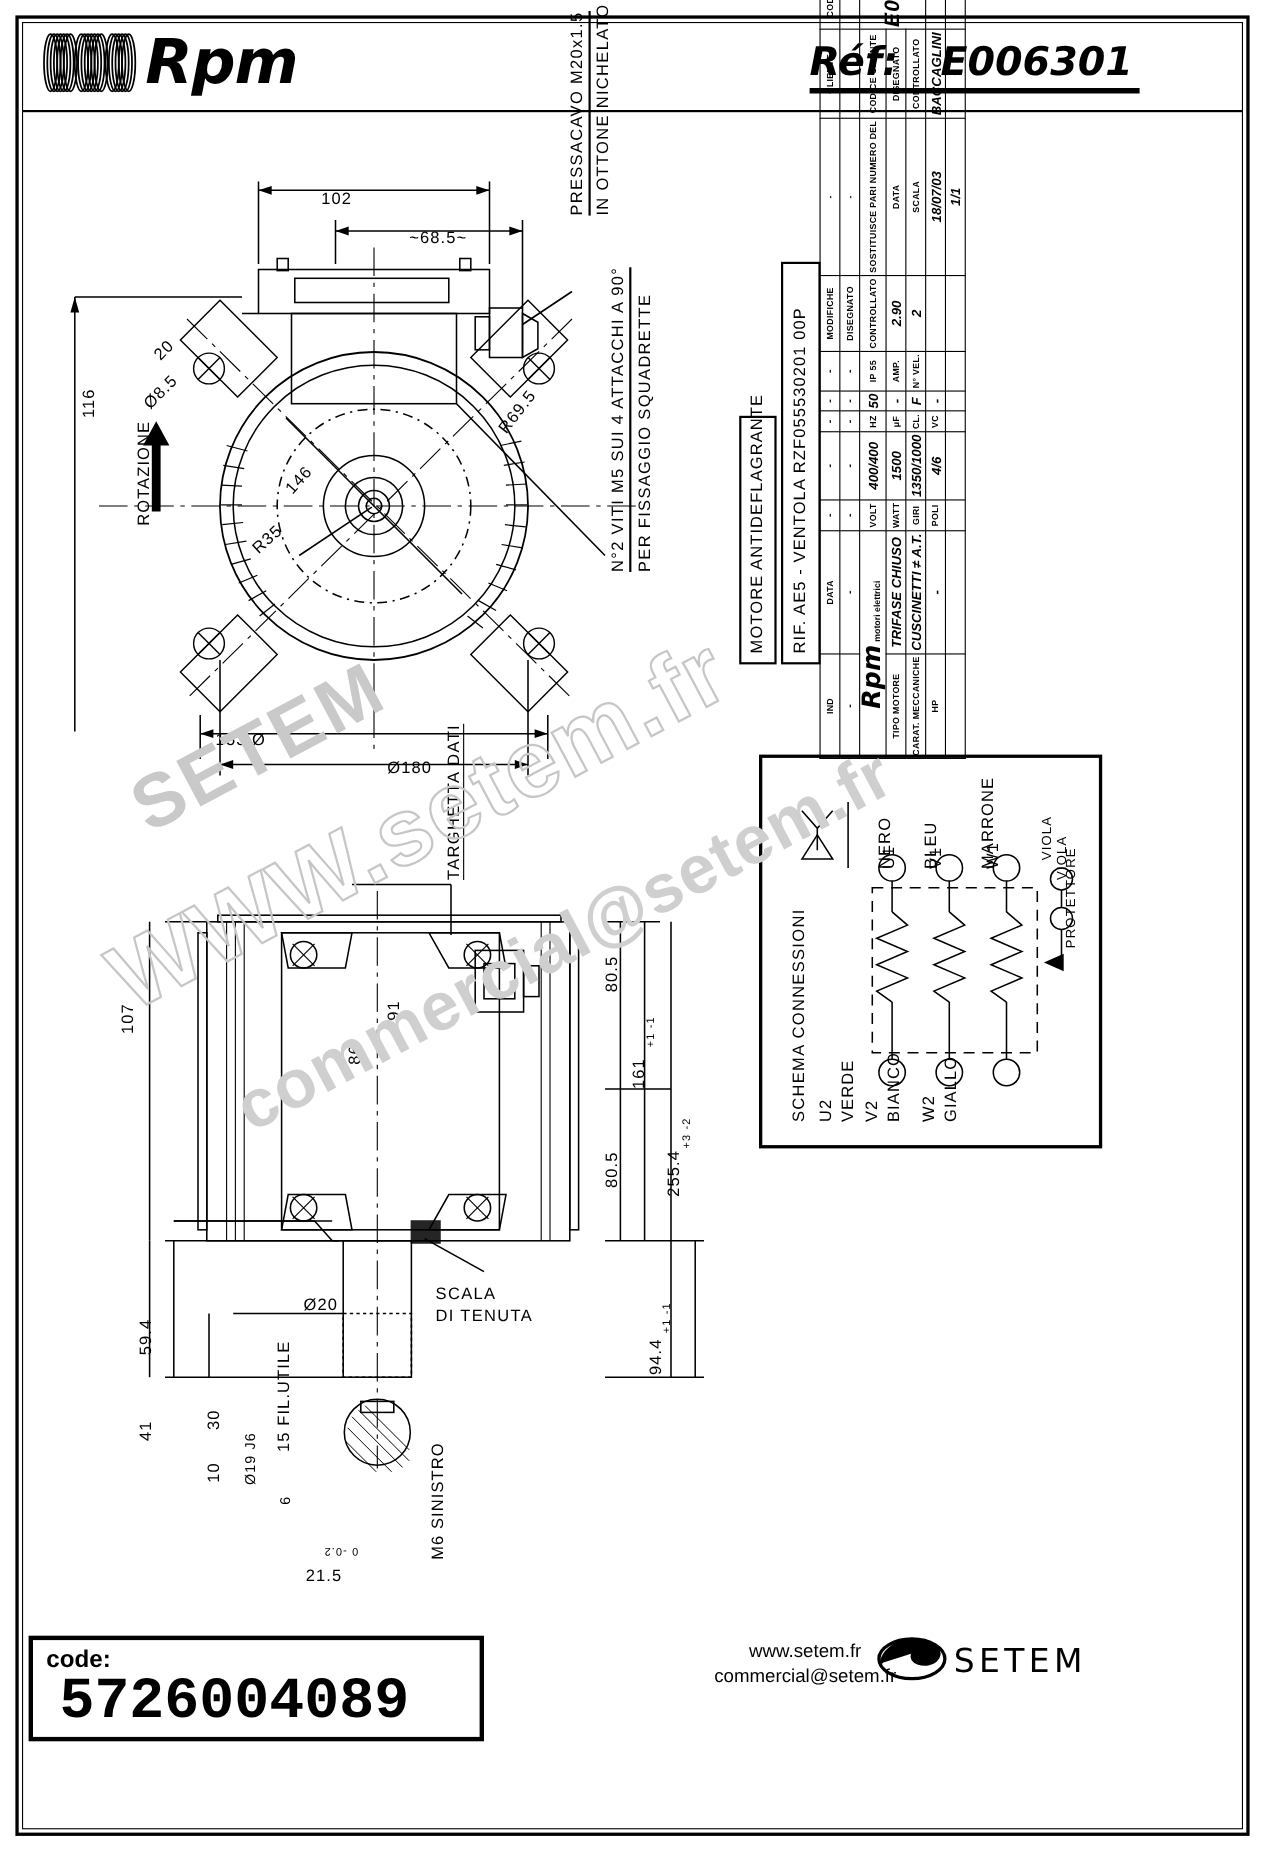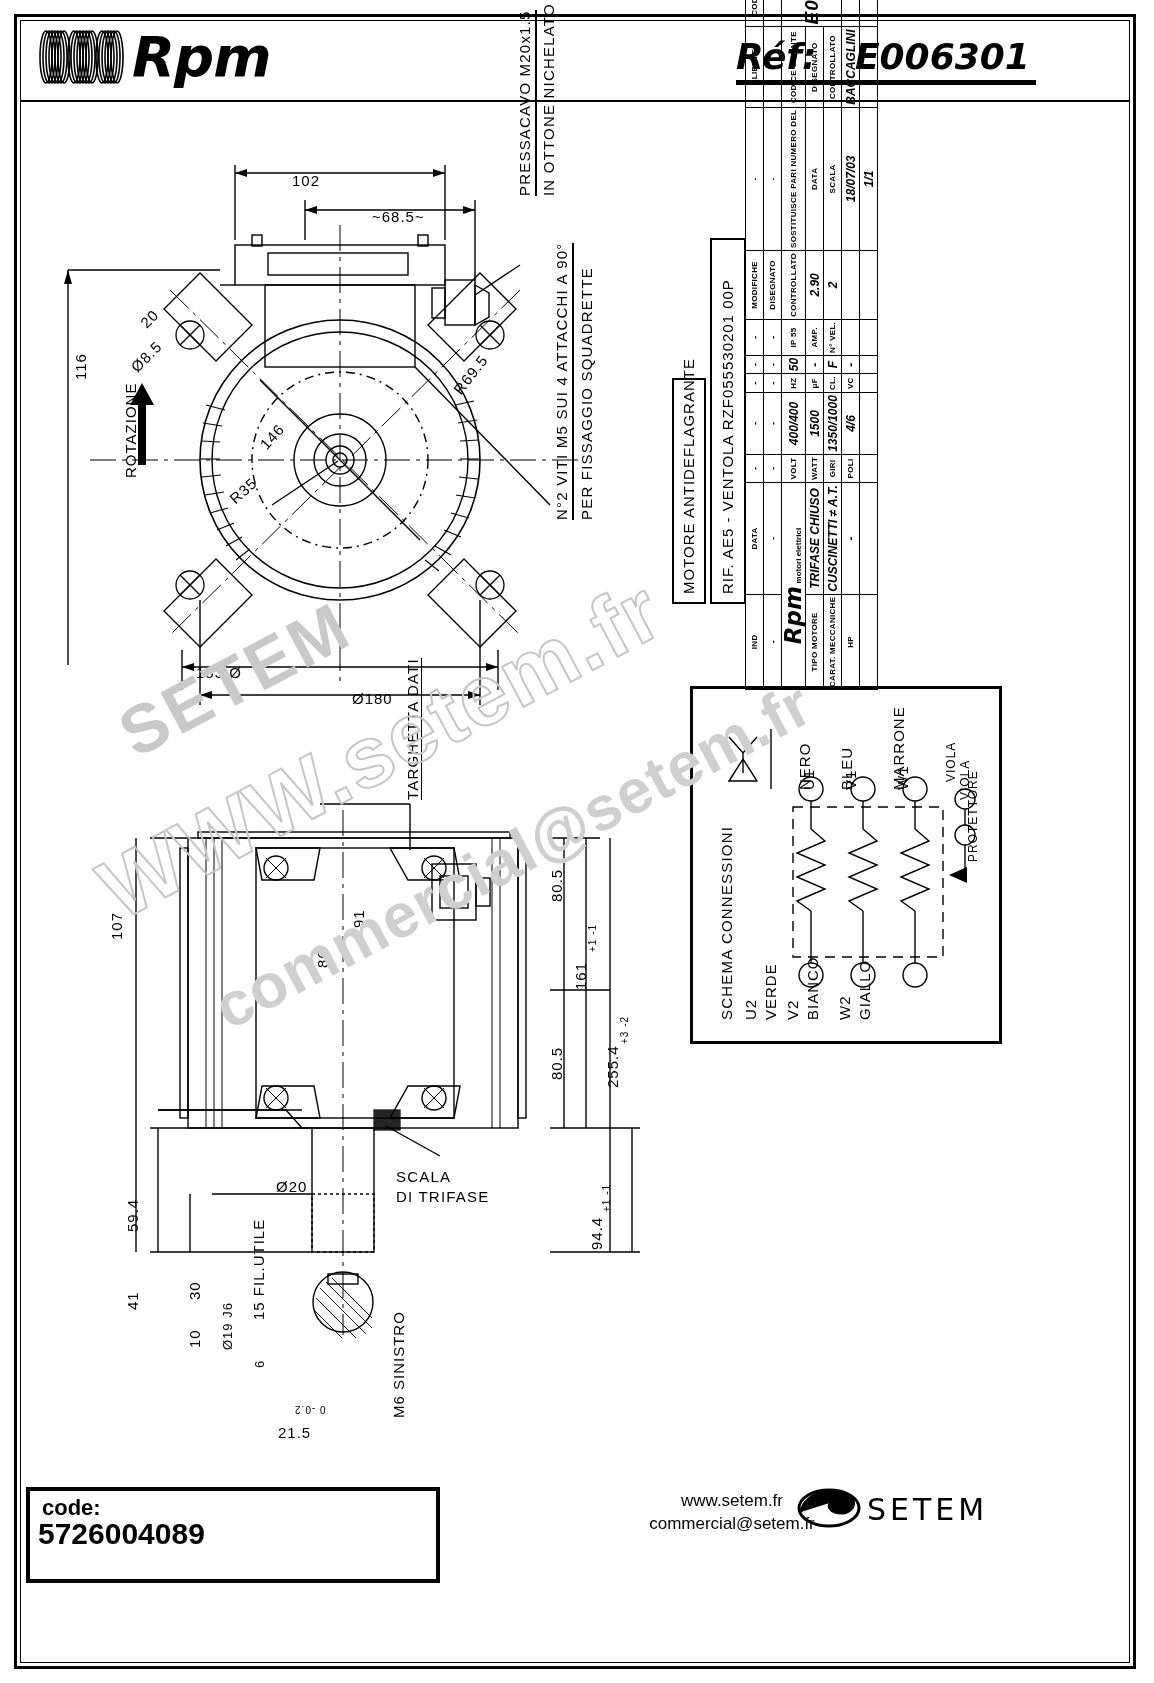--- a/index.html
+++ b/index.html
@@ -54,21 +54,21 @@
   .wm{position:absolute;pointer-events:none;color:#b9b9b9;font-family:"Liberation Sans",sans-serif;
       font-weight:bold;white-space:nowrap;}
   .wm1{left:70px;top:700px;font-size:86px;transform:rotate(-28deg);letter-spacing:2px;
        -webkit-text-stroke:2px #c6c6c6;color:transparent;}
   .wm2{left:110px;top:640px;font-size:68px;transform:rotate(-28deg);letter-spacing:3px;color:#c9c9c9;}
   .wm3{left:180px;top:820px;font-size:62px;transform:rotate(-28deg);letter-spacing:1px;color:#cfcfcf;}
 
   
   .code-box{position:absolute;left:26px;top:1487px;width:406px;height:88px;border:4px solid #000;background:#fff;}
   .code-lab{position:absolute;left:12px;top:4px;font-size:22px;font-weight:bold;font-family:"Liberation Sans",sans-serif;}
-  .code-num{position:absolute;left:8px;top:26px;font-size:30px;font-weight:bold;font-family:Liberation Sans, sans-serif;letter-spacing:0px;}
+  .code-num{position:absolute;left:24px;top:26px;font-size:53px;font-weight:bold;font-family:Liberation Mono, monospace;letter-spacing:0px;}
 
   .foot-c{position:absolute;left:452px;top:1490px;width:560px;text-align:center;
           font-family:"Liberation Sans",sans-serif;font-size:17px;line-height:1.35;}
   .foot-addr{position:absolute;left:432px;top:1546px;width:620px;text-align:center;
              font-family:"Liberation Sans",sans-serif;font-size:14px;}
   .setem-logo{position:absolute;left:795px;top:1482px;width:250px;height:52px;}
   .setem-word{font-family:"DejaVu Sans",sans-serif;font-size:30px;letter-spacing:4px;font-weight:normal;}
 
   svg{display:block;}
   .ln{stroke:#000;fill:none;}
@@ -536,21 +536,21 @@
 -1</span></div>
 
   <div class="dim" style="left:124px;top:1232px;"><span class="r90" style="display:inline-block;">59.4</span></div>
   <div class="dim" style="left:124px;top:1310px;"><span class="r90" style="display:inline-block;">41</span></div>
   <div class="dim" style="left:186px;top:1300px;"><span class="r90" style="display:inline-block;">30</span></div>
   <div class="dim" style="left:186px;top:1348px;"><span class="r90" style="display:inline-block;">10</span></div>
   <div class="dim" style="left:250px;top:1320px;"><span class="r90" style="display:inline-block;">15 FIL.UTILE</span></div>
   <div class="dim" style="left:276px;top:1178px;"><span class="r180">Ø20</span></div>
 
   <div class="note" style="left:396px;top:1168px;"><span>SCALA</span></div>
-  <div class="note" style="left:396px;top:1188px;"><span>DI TRIFASE</span></div>
+  <div class="note" style="left:396px;top:1188px;"><span>DI TENUTA</span></div>
   <div class="note" style="left:404px;top:800px;"><span class="r90" style="display:inline-block;border-bottom:1px solid #000;">TARGHETTA DATI</span></div>
 
   <div class="dim" style="left:220px;top:1350px;font-size:13px;"><span class="r90" style="display:inline-block;">Ø19 J6</span></div>
   <div class="dim" style="left:252px;top:1368px;font-size:13px;"><span class="r90" style="display:inline-block;">6</span></div>
   <div class="dim" style="left:278px;top:1424px;"><span class="r180">21.5</span></div>
   <div class="dim" style="left:294px;top:1404px;font-size:10px;line-height:1;white-space:pre;"><span class="r180" style="display:inline-block;">0
 -0.2</span></div>
   <div class="dim" style="left:390px;top:1418px;"><span class="r90" style="display:inline-block;">M6 SINISTRO</span></div>
 
   <div class="wm wm1">WWW.setem.fr</div>

